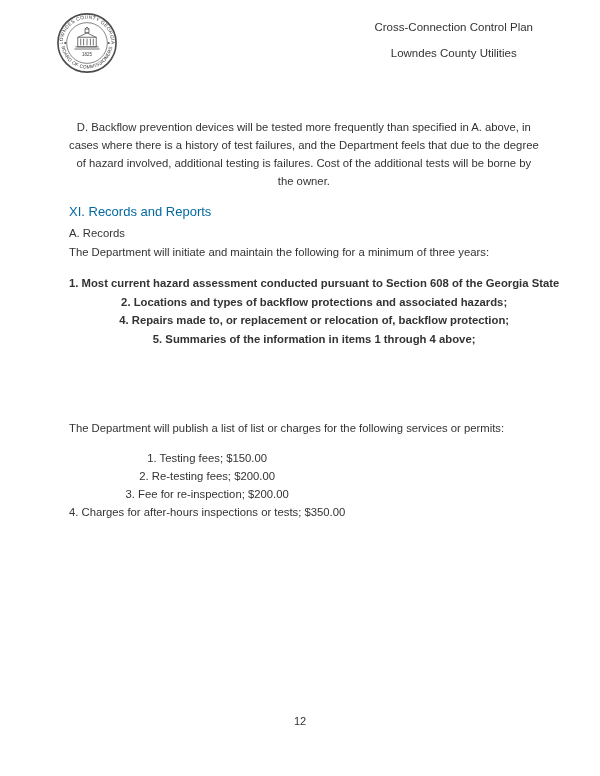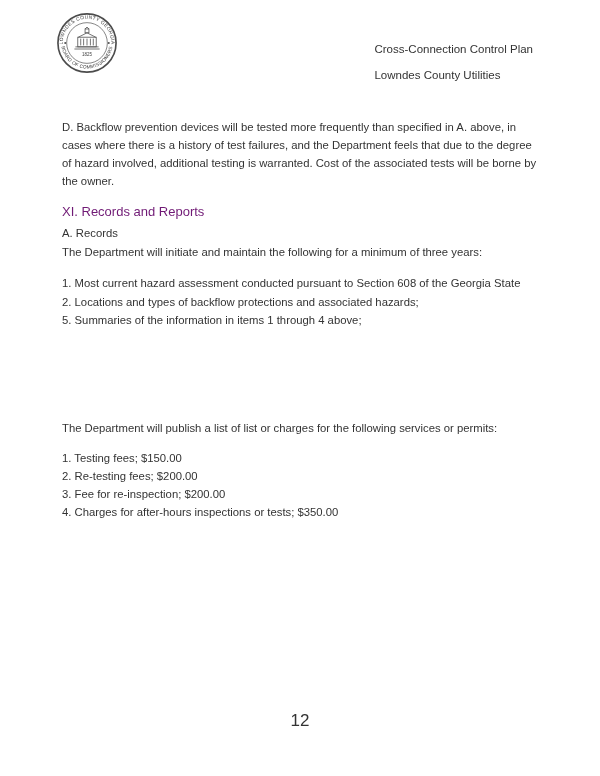--- a/index.html
+++ b/index.html
@@ -18,48 +18,49 @@
   }
   .seal {
     position: absolute;
     left: 56px;
     top: 12px;
     width: 62px;
     height: 62px;
   }
   .header-text {
     position: absolute;
-    top: 36px;
+    top: 14px;
     right: 67px;
-    text-align: left;
+    text-align: center;
     font-size: 11.5px;
     line-height: 26px;
     color: #333333;
   }
   .block {
     position: absolute;
-    left: 62px;
+    left: 69px;
     font-size: 11.3px;
     line-height: 18px;
     color: #333333;
+    text-align: center;
   }
   .block .ln { white-space: nowrap; }
   .heading {
     font-size: 13px;
     line-height: 19px;
-    color: #701a75;
+    color: #0369a1;
   }
-  .records-list { line-height: 18.6px; }
+  .records-list { line-height: 18.6px; font-weight: bold; }
   .page-number {
     position: absolute;
     top: 713px;
     left: 0;
     width: 100%;
     text-align: center;
-    font-size: 17px;
+    font-size: 11px;
     line-height: 16px;
     color: #333333;
   }
 </style>
 </head>
 <body>
 
 <div class="page">
 
   <div class="seal">
@@ -91,31 +92,32 @@
   </div>
 
   <div class="header-text">
     <div>Cross-Connection Control Plan</div>
     <div>Lowndes County Utilities</div>
   </div>
 
   <div class="block" style="top:118px">
     <div class="ln">D. Backflow prevention devices will be tested more frequently than specified in A. above, in</div>
     <div class="ln">cases where there is a history of test failures, and the Department feels that due to the degree</div>
-    <div class="ln">of hazard involved, additional testing is warranted. Cost of the associated tests will be borne by</div>
+    <div class="ln">of hazard involved, additional testing is failures. Cost of the additional tests will be borne by</div>
     <div class="ln">the owner.</div>
   </div>
 
   <div class="block heading" style="top:202px">XI. Records and Reports</div>
   <div class="block" style="top:224px">A. Records</div>
   <div class="block" style="top:243px">The Department will initiate and maintain the following for a minimum of three years:</div>
 
   <div class="block records-list" style="top:274px">
     <div class="ln">1. Most current hazard assessment conducted pursuant to Section 608 of the Georgia State</div>
     <div class="ln">2. Locations and types of backflow protections and associated hazards;</div>
+    <div class="ln">4. Repairs made to, or replacement or relocation of, backflow protection;</div>
     <div class="ln">5. Summaries of the information in items 1 through 4 above;</div>
   </div>
 
   <div class="block" style="top:419px">The Department will publish a list of list or charges for the following services or permits:</div>
 
   <div class="block" style="top:449px">
     <div class="ln">1. Testing fees; $150.00</div>
     <div class="ln">2. Re-testing fees; $200.00</div>
     <div class="ln">3. Fee for re-inspection; $200.00</div>
     <div class="ln">4. Charges for after-hours inspections or tests; $350.00</div>

